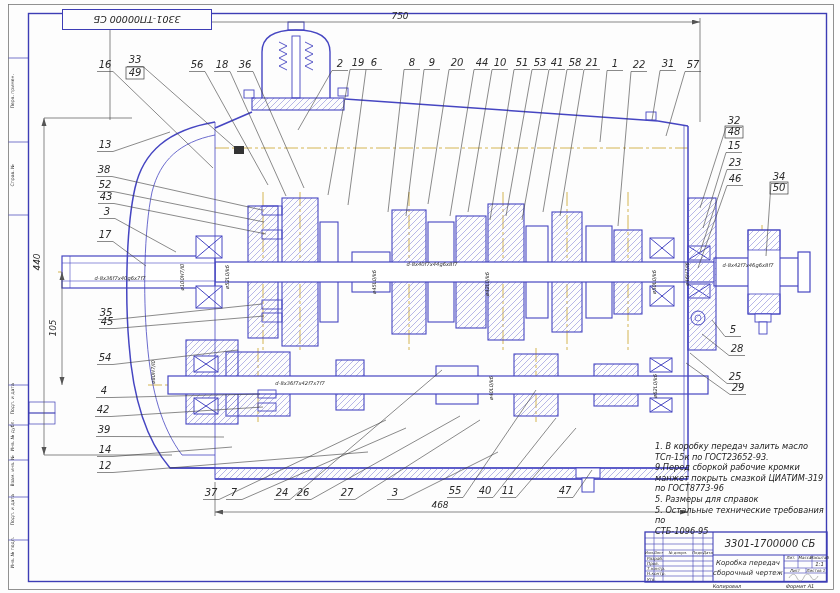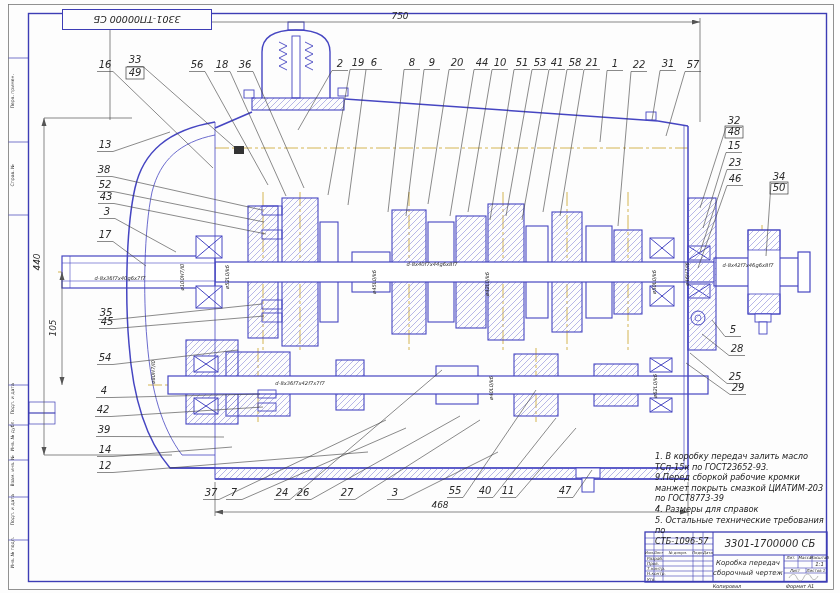--- a/index.html
+++ b/index.html
@@ -3,21 +3,21 @@
 <meta charset="utf-8">
 <style>
   html,body{margin:0;padding:0;background:#ffffff;}
   .sheet{position:relative;width:840px;height:593px;background:#fdfdfd;overflow:hidden;
          font-family:"DejaVu Sans",sans-serif;}
   svg{position:absolute;left:0;top:0;}
   .corner-stamp{position:absolute;left:62px;top:9px;width:148px;height:19px;
     border:1.3px solid #3d3db5;display:flex;align-items:center;justify-content:center;
     transform:rotate(180deg);font-style:italic;font-size:9.5px;color:#222;background:#fdfdfd;}
   .tech{position:absolute;left:655px;top:441px;width:178px;font-style:italic;
-    font-size:8.2px;line-height:10.6px;color:#1a1a1a;margin-top:10px;}
+    font-size:8.2px;line-height:10.6px;color:#1a1a1a;}
   .margin-label{position:absolute;left:6px;width:12px;font-size:4.6px;color:#333;
     white-space:nowrap;transform:rotate(-90deg);transform-origin:center;}
 </style>
 </head>
 <body>
 
 <div class="sheet">
 
 <svg id="base" width="840" height="593" viewBox="0 0 840 593">
   <defs>
@@ -235,25 +235,25 @@
     <path d="M789,578 c3,-5 6,-5 8,0 c2,4 5,4 7,-1 c2,-4 5,-4 7,0 c2,4 5,3 7,-1" stroke="#999" stroke-width="0.7"></path>
   </g>
 </svg>
 
 <div class="corner-stamp">3301-ТП00000 СБ</div>
 
 <div class="tech">
       <div>1. В коробку передач залить масло</div>
       <div>ТСп-15к по ГОСТ23652-93.</div>
       <div>9.Перед сборкой рабочие кромки</div>
-      <div>манжет покрыть смазкой ЦИАТИМ-203</div>
-      <div>по ГОСТ8773-39</div>
-      <div>4. Размеры для справок</div>
+      <div>манжет покрыть смазкой ЦИАТИМ-319</div>
+      <div>по ГОСТ8773-96</div>
+      <div>5. Размеры для справок</div>
       <div>5. Остальные технические требования по</div>
-      <div>СТБ-1096-57</div>
+      <div>СТБ-1096-95</div>
     </div>
 
 <div id="marginc">
       <div class="margin-label" style="top: 100px;">Перв. примен.</div>
       <div class="margin-label" style="top: 178px;">Справ. №</div>
       <div class="margin-label" style="top: 406px;">Подп. и дата</div>
       <div class="margin-label" style="top: 443px;">Инв. № дубл.</div>
       <div class="margin-label" style="top: 478px;">Взам. инв. №</div>
       <div class="margin-label" style="top: 517px;">Подп. и дата</div>
       <div class="margin-label" style="top: 560px;">Инв. № подл.</div>

